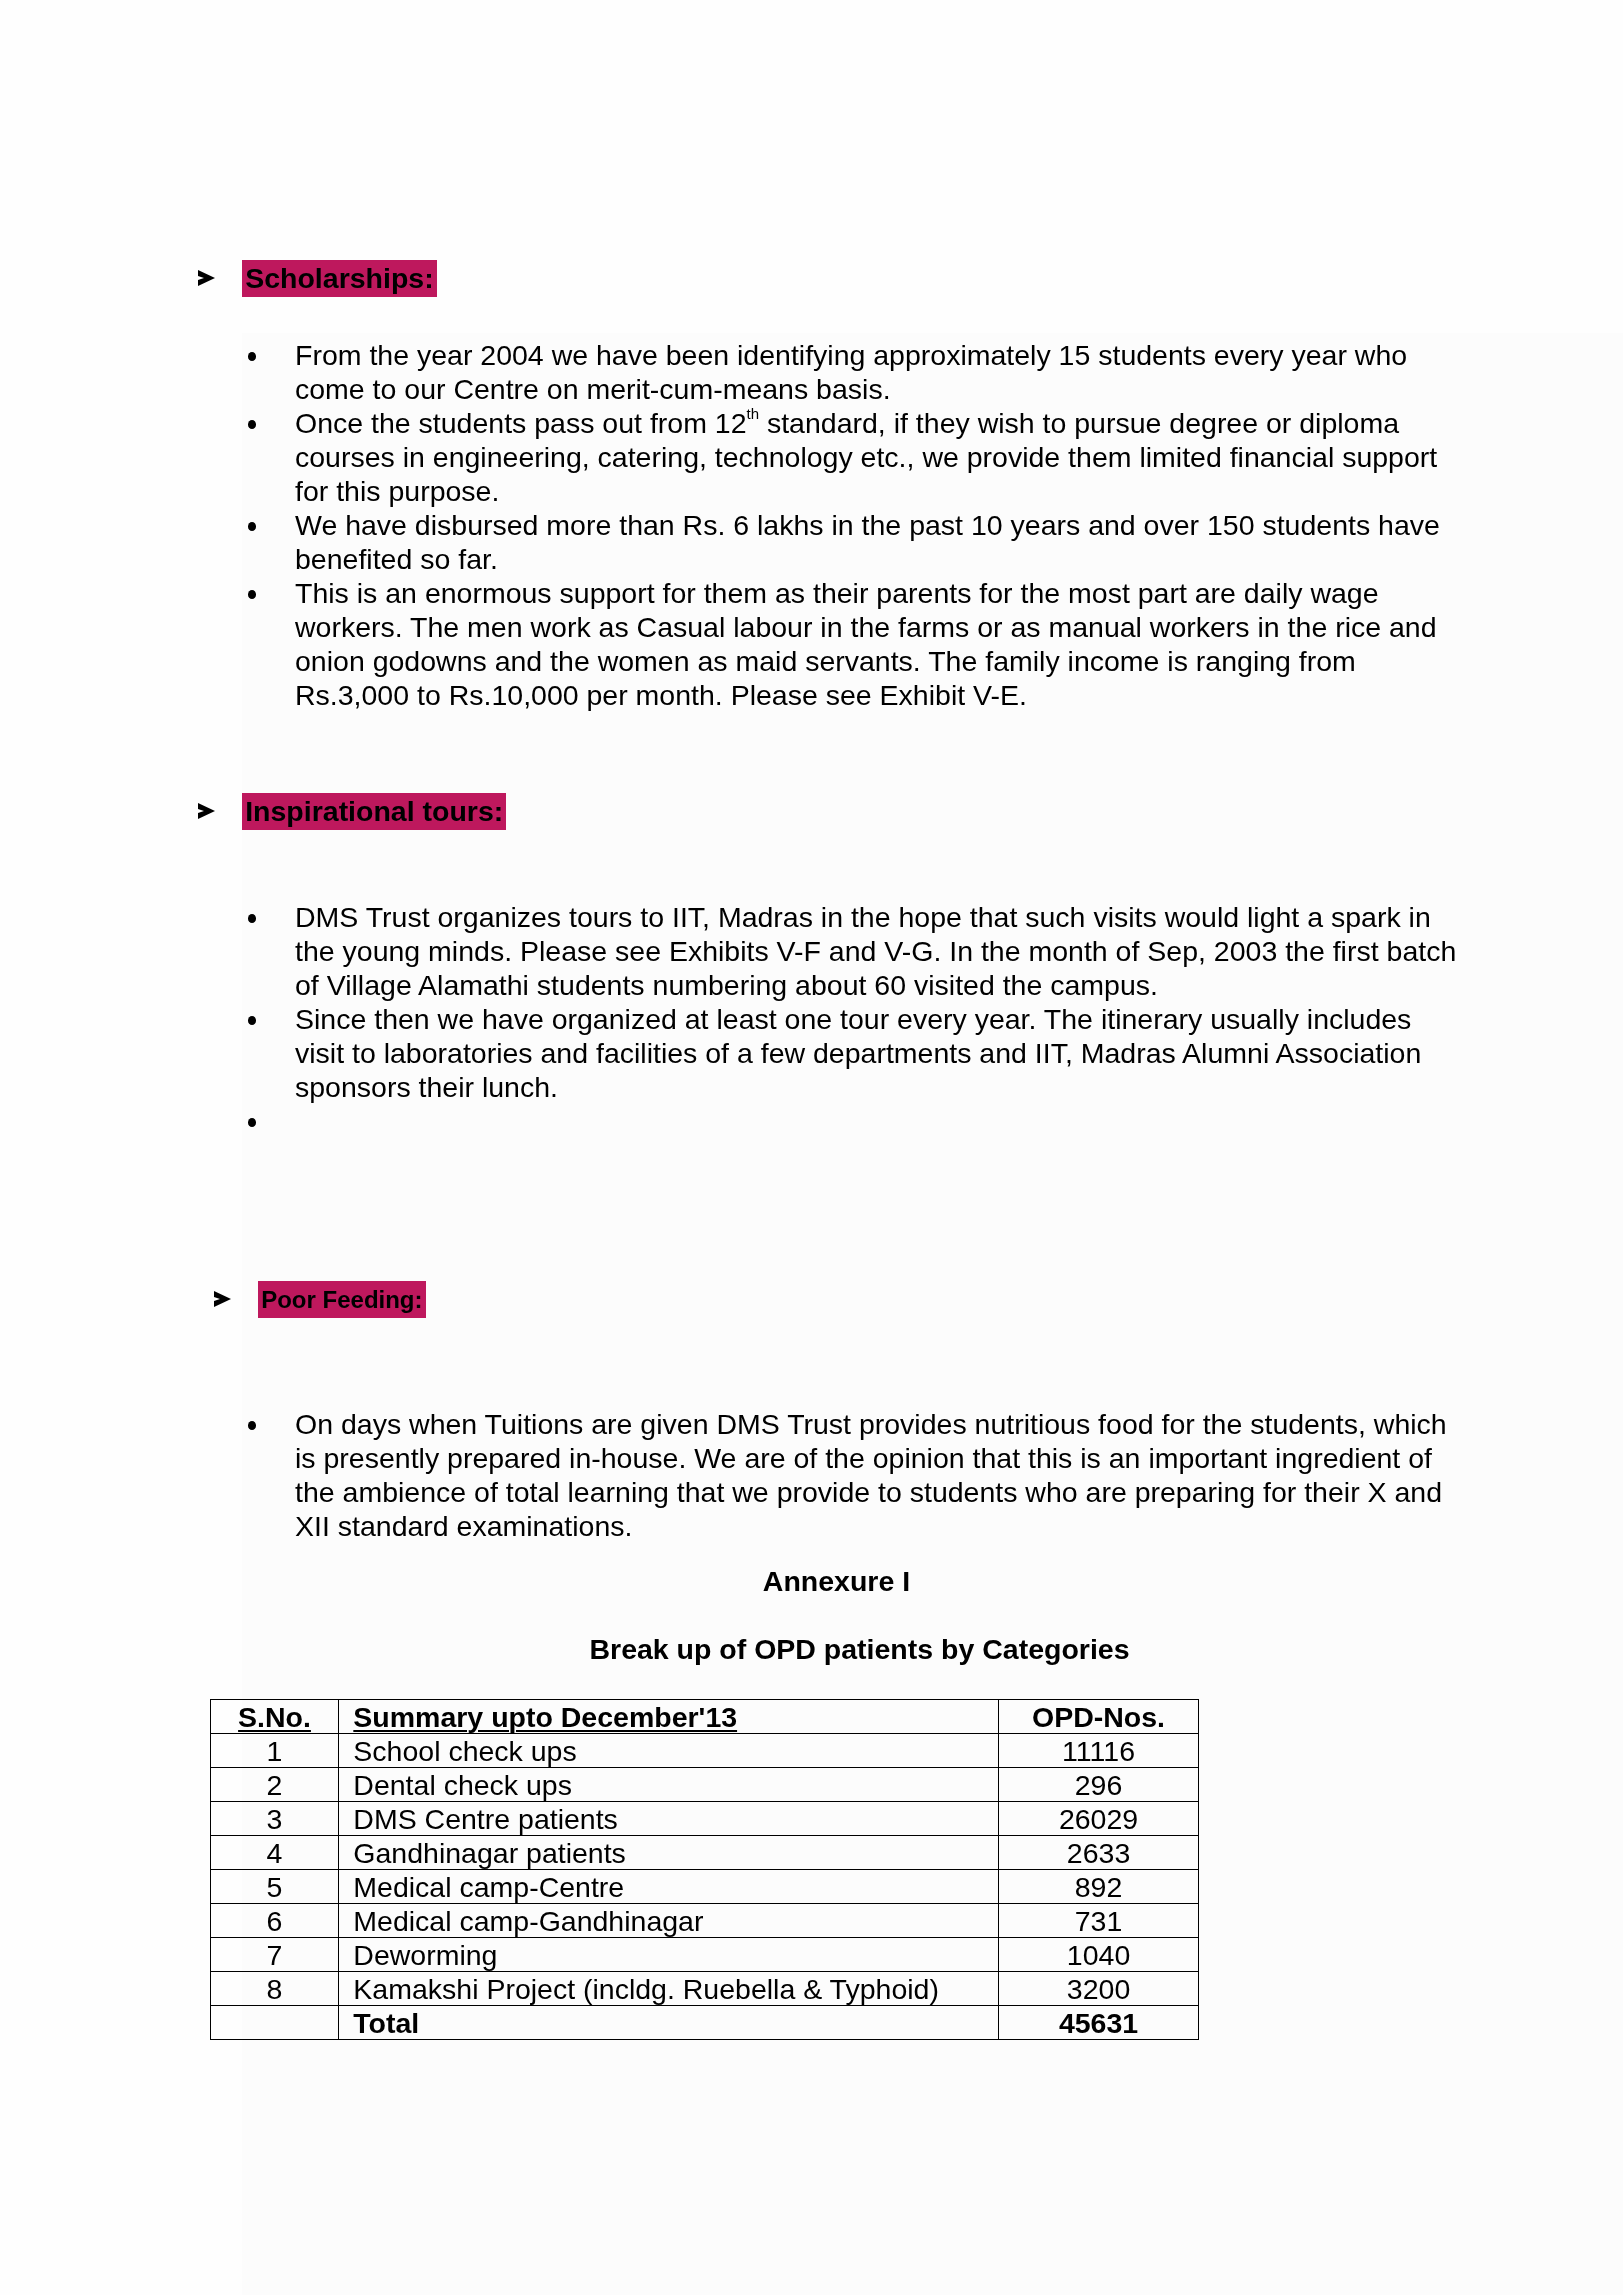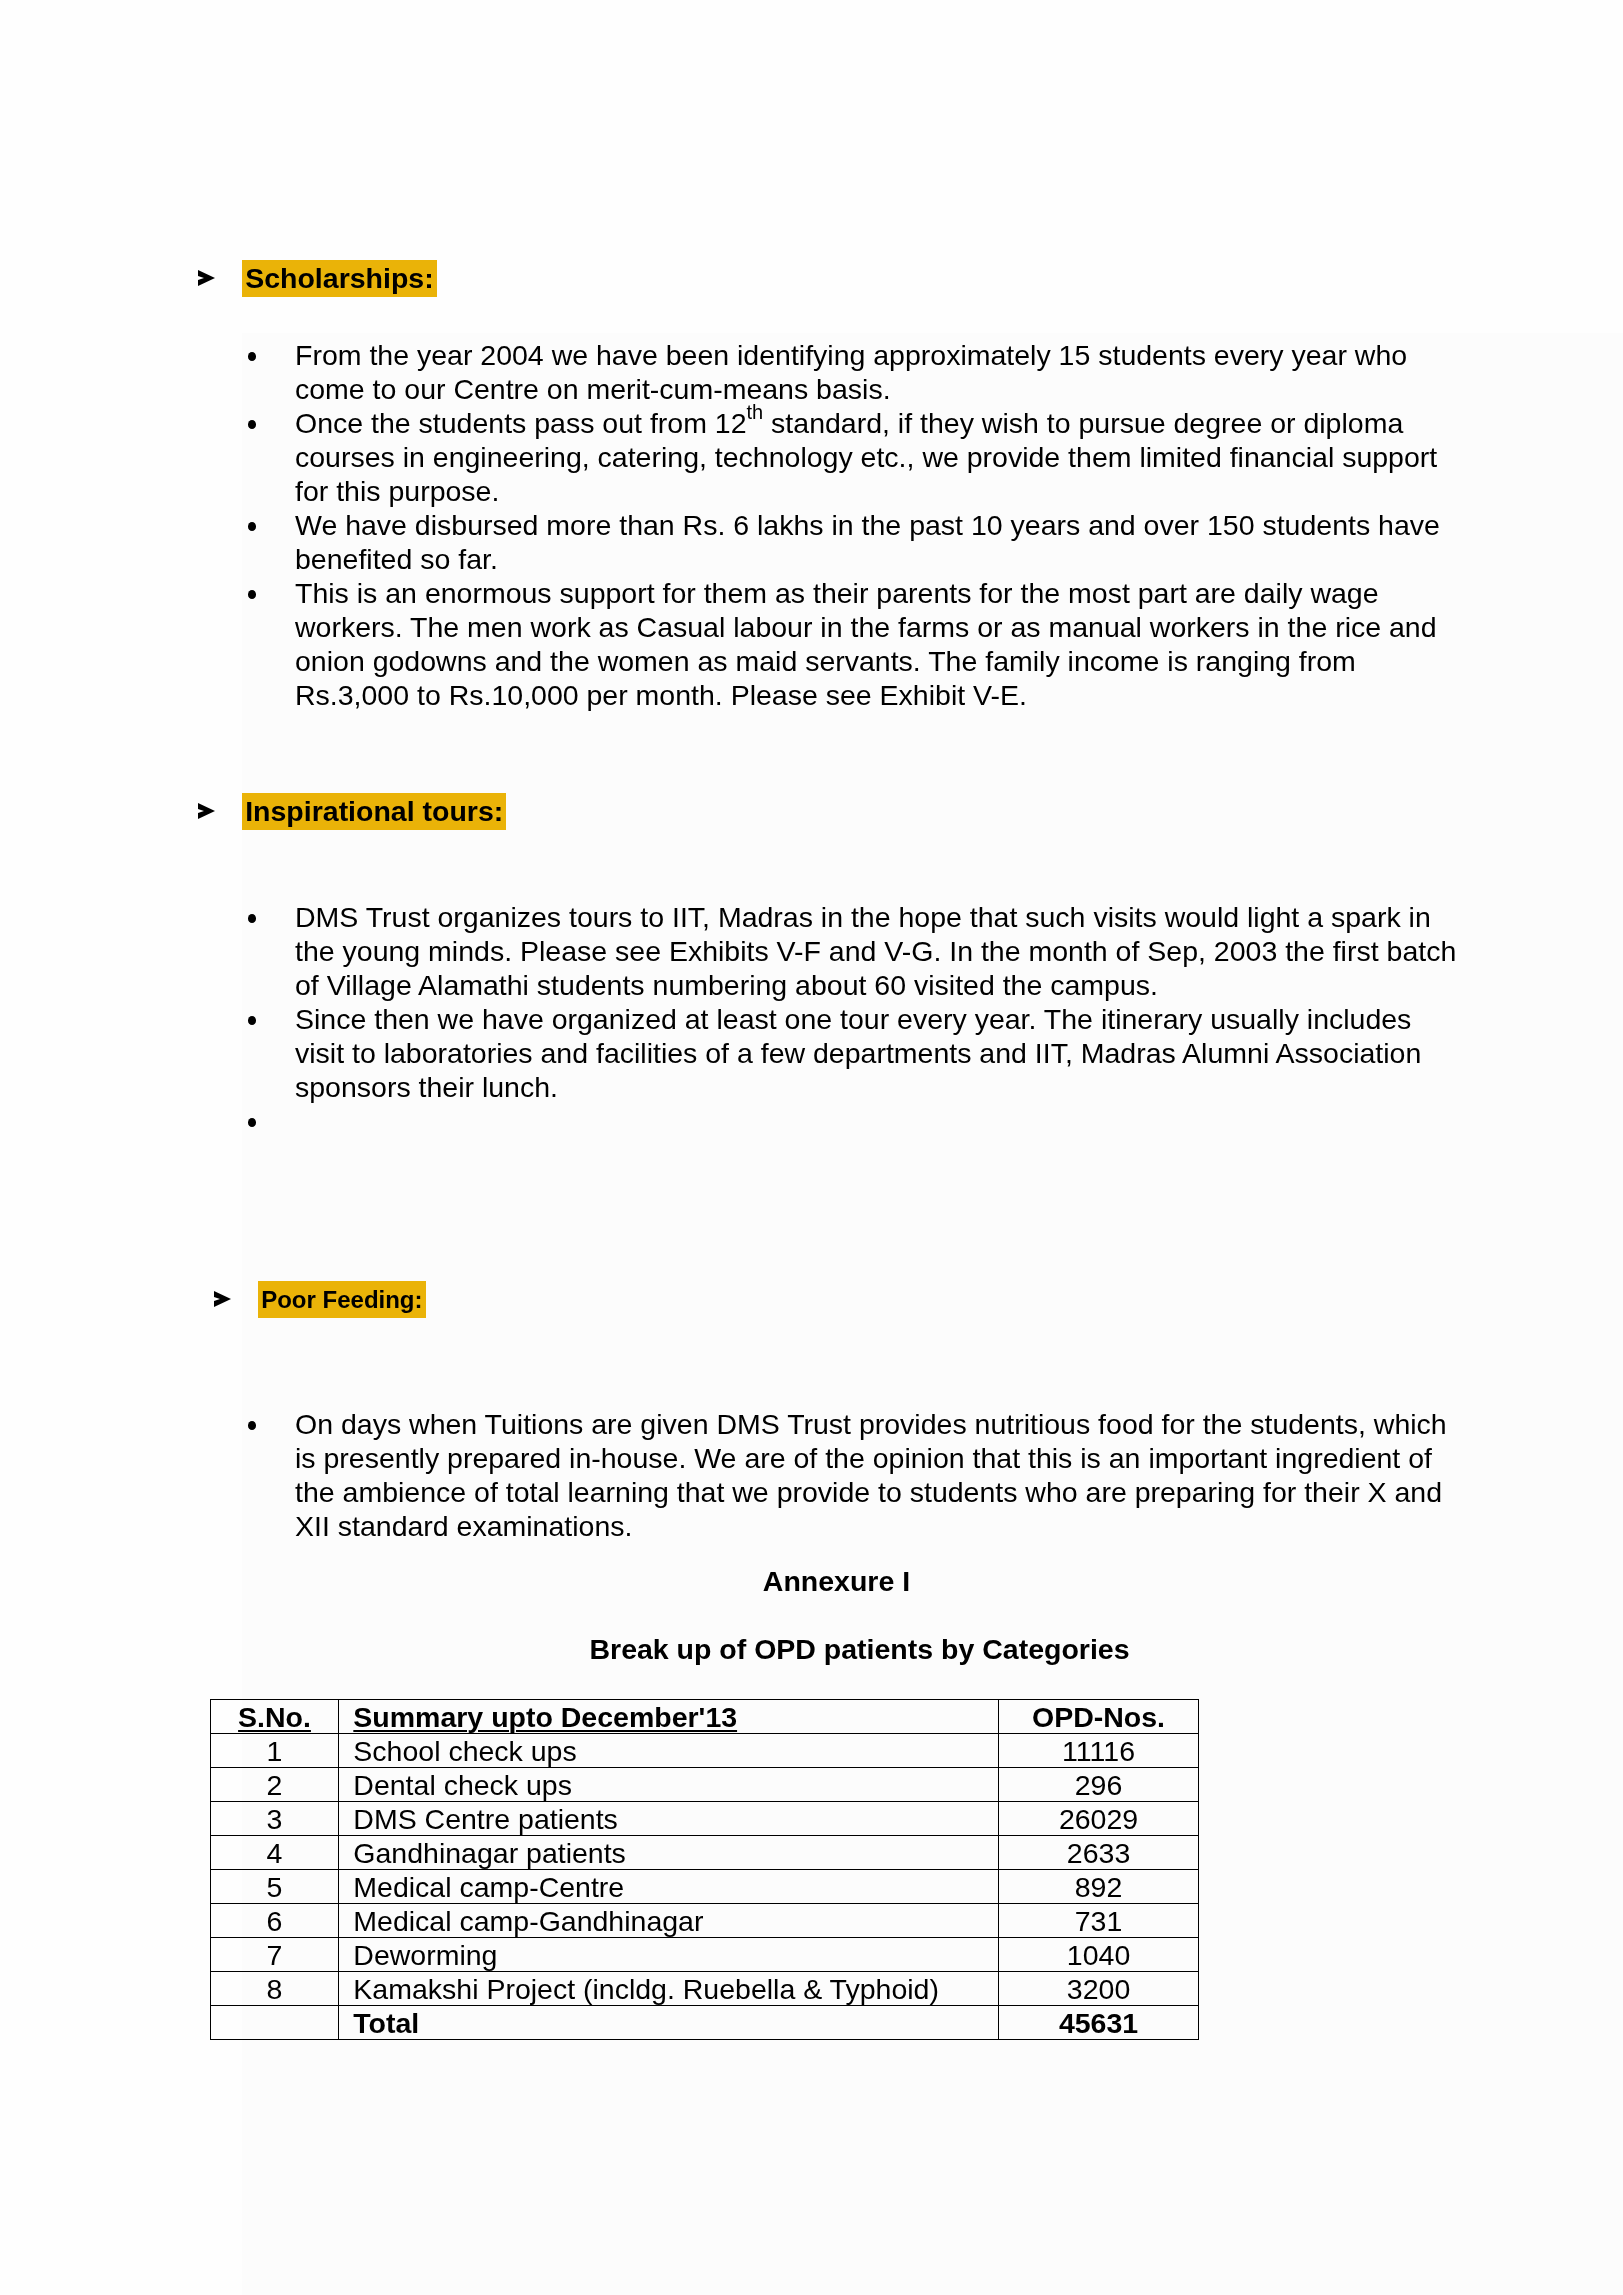--- a/index.html
+++ b/index.html
@@ -43,21 +43,21 @@
       content: "";
       position: absolute;
       left: -17.4px;
       top: -2.4px;
       width: 0; height: 0;
       border-top: 2.4px solid transparent;
       border-bottom: 2.4px solid transparent;
       border-left: 6.3px solid #fefefe;
     }
     .section-heading .title {
-      background: #eab308;
+      background: #be185d;
       padding: 4.8px 3.2px;
       line-height: 27px;
     }
     .bullet-list {
       position: absolute;
       left: 238px;
       width: 1221px;
       margin: 0;
       padding: 0;
       list-style: none;
@@ -71,21 +71,21 @@
     .bullet-list li .dot {
       position: absolute;
       left: 9.5px;
       top: 13.5px;
       width: 8.7px;
       height: 9.5px;
       border-radius: 50%;
       background: #000;
     }
     .bullet-list li sup {
-      font-size: 20px;
+      font-size: 15px;
       line-height: 0;
       position: relative;
       top: -3.2px;
     }
     .center-heading {
       position: absolute;
       left: 0;
       width: 1623px;
       text-align: center;
       font-weight: bold;

